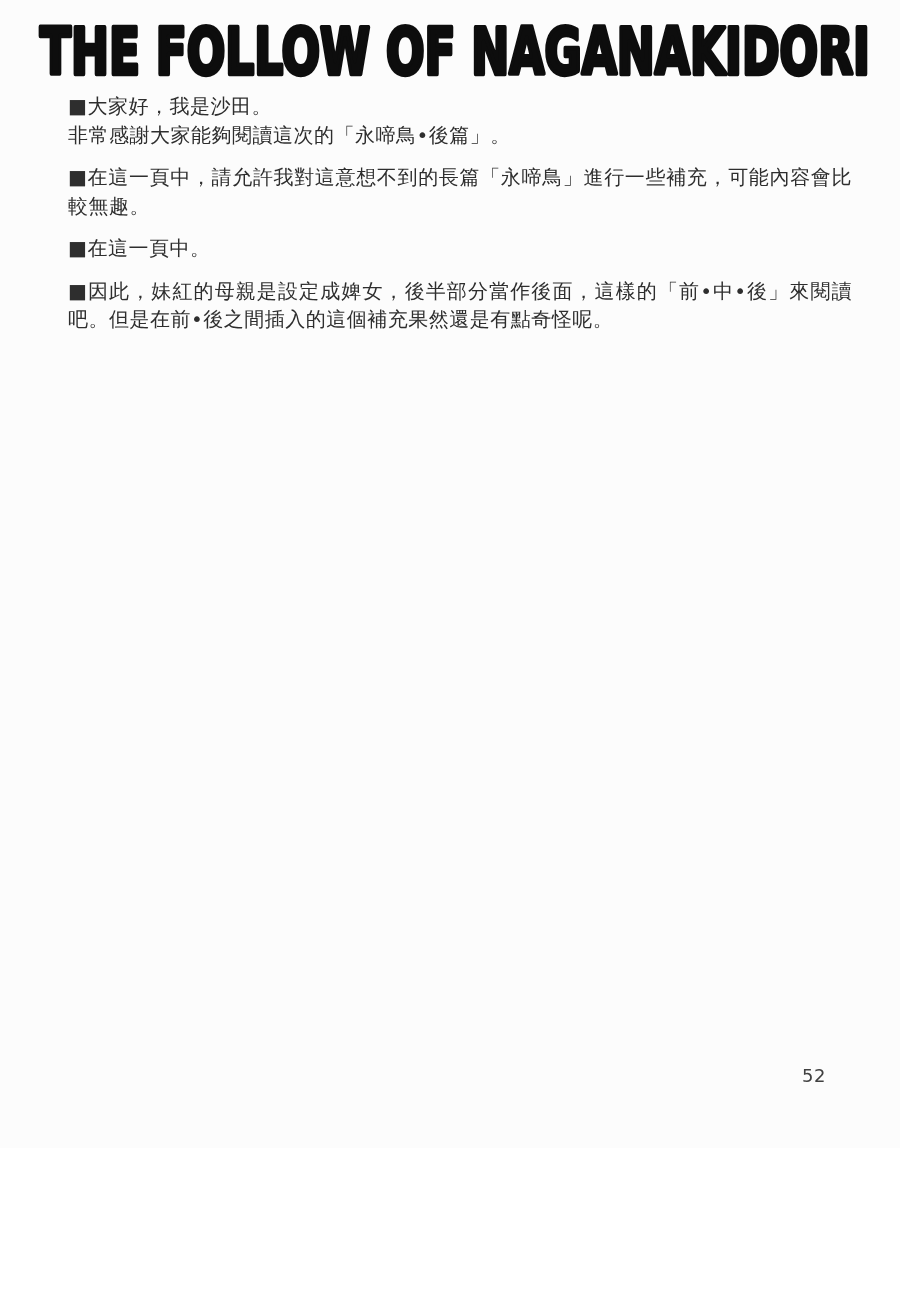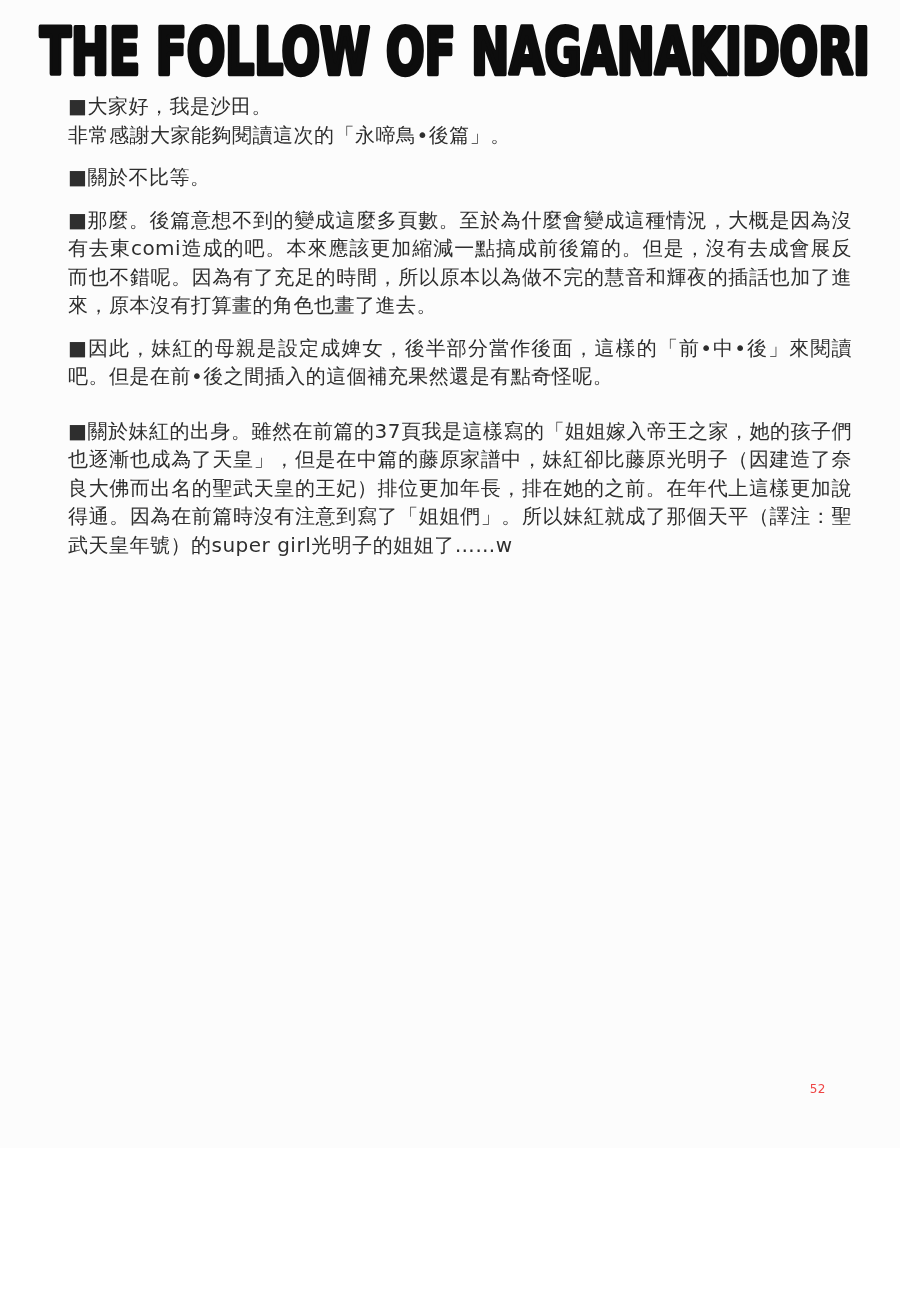--- a/index.html
+++ b/index.html
@@ -42,41 +42,40 @@
   .text-block p {
     margin: 0 12px 14px 0;
     white-space: pre-line;
   }
   .text-block p.gap-xl {
     margin-top: 26px;
   }
   .page-number {
     position: absolute;
     right: 74px;
-    bottom: 52px;
-    font-size: 12px;
-    color: #ef4444;
+    bottom: 62px;
+    font-size: 18px;
+    color: #404040;
     letter-spacing: 0.5px;
   }
 </style>
 </head>
 <body>
 
 <div class="page">
 
   <div class="title-wrap">
     <svg width="840" height="80" viewBox="0 0 840 80">
       <text x="2" y="60" font-size="64" fill="#0d0d0d" stroke="#0d0d0d" stroke-width="4.5" stroke-linejoin="round" stroke-linecap="round" textLength="830" lengthAdjust="spacingAndGlyphs">THE FOLLOW OF NAGANAKIDORI</text>
     </svg>
   </div>
 
   <div class="text-block">
     <p>■大家好，我是沙田。
 非常感謝大家能夠閱讀這次的「永啼鳥•後篇」。</p>
-    <p>■關於不比等。</p>
-    <p>■那麼。後篇意想不到的變成這麼多頁數。至於為什麼會變成這種情況，大概是因為沒有去東comi造成的吧。本來應該更加縮減一點搞成前後篇的。但是，沒有去成會展反而也不錯呢。因為有了充足的時間，所以原本以為做不完的慧音和輝夜的插話也加了進來，原本沒有打算畫的角色也畫了進去。</p>
+    <p>■在這一頁中，請允許我對這意想不到的長篇「永啼鳥」進行一些補充，可能內容會比較無趣。</p>
+    <p>■在這一頁中。</p>
     <p>■因此，妹紅的母親是設定成婢女，後半部分當作後面，這樣的「前•中•後」來閱讀吧。但是在前•後之間插入的這個補充果然還是有點奇怪呢。</p>
-    <p class="gap-xl">■關於妹紅的出身。雖然在前篇的37頁我是這樣寫的「姐姐嫁入帝王之家，她的孩子們也逐漸也成為了天皇」，但是在中篇的藤原家譜中，妹紅卻比藤原光明子（因建造了奈良大佛而出名的聖武天皇的王妃）排位更加年長，排在她的之前。在年代上這樣更加說得通。因為在前篇時沒有注意到寫了「姐姐們」。所以妹紅就成了那個天平（譯注：聖武天皇年號）的super girl光明子的姐姐了……w</p>
   </div>
 
   <div class="page-number">52</div>
 
 </div>
 
 </body></html>

